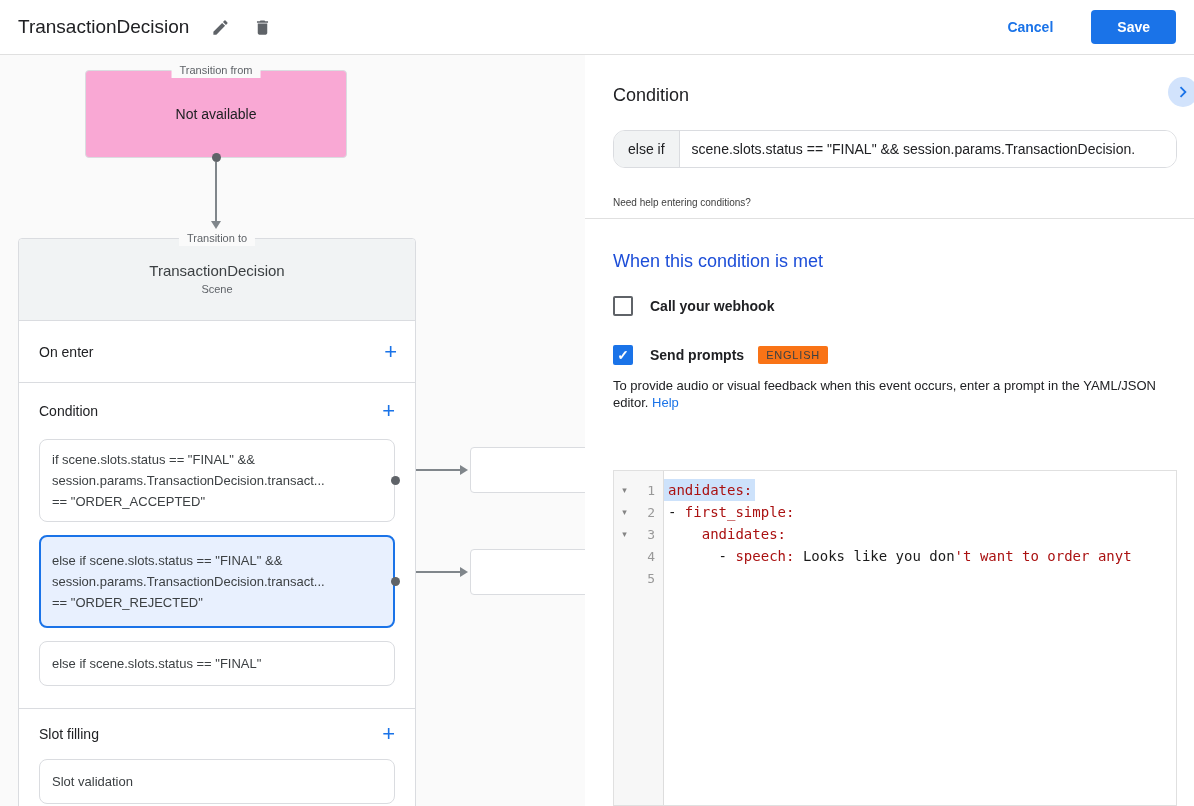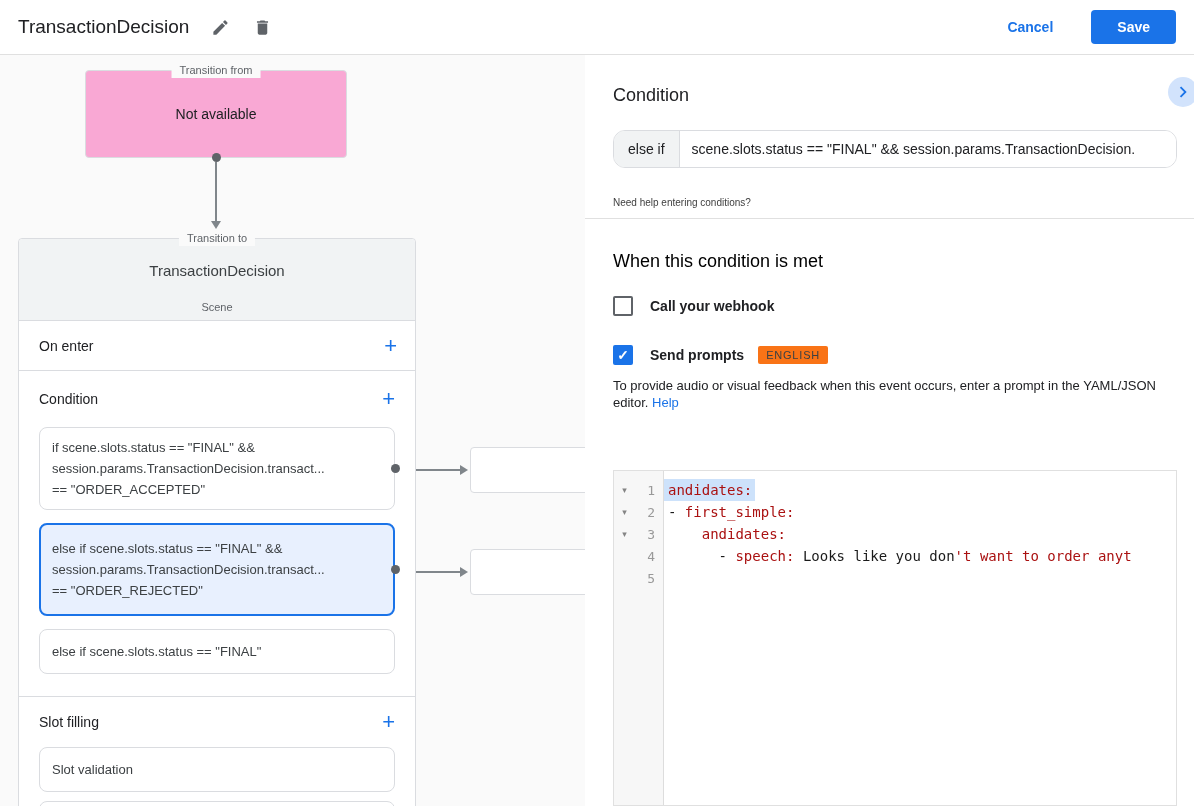--- a/index.html
+++ b/index.html
@@ -54,23 +54,23 @@
   .target-box { position:absolute; left:470px; width:130px; height:46px; background:#fff; border:1px solid #dadce0; border-radius:4px; }
   .target-box.t1 { top:392px; }
   .target-box.t2 { top:494px; }
 
   
   .scene-card { position:absolute; left:18px; top:183px; width:398px; height:700px;
     background:#fff; border:1px solid #dadce0; border-radius:4px 4px 0 0; }
   .card-header { height:82px; background:#f1f3f4; border-bottom:1px solid #dadce0;
     border-radius:4px 4px 0 0; text-align:center; padding-top:23px; }
   .card-title { font-size:15px; color:#3c4043; }
-  .card-subtitle { font-size:11px; color:#5f6368; margin-top:22px; }
-
-  .card-row { height:50px; display:flex; align-items:center; justify-content:space-between;
+  .card-subtitle { font-size:11px; color:#5f6368; margin-top:4px; }
+
+  .card-row { height:62px; display:flex; align-items:center; justify-content:space-between;
     padding:0 18px 0 20px; border-bottom:1px solid #dadce0; font-size:14px; color:#202124; }
   .add-btn { color:#1a73e8; font-size:22px; font-weight:normal; cursor:pointer; line-height:22px; }
 
   .card-section { padding:0 20px; }
   .card-section.bordered { border-bottom:1px solid #dadce0; padding-bottom:22px; }
   .section-head { height:56px; display:flex; align-items:center; justify-content:space-between; font-size:14px; color:#202124; }
   .section-head.slot { height:50px; }
 
   .cond-box { position:relative; border:1px solid #dadce0; border-radius:8px; background:#fff;
     padding:9px 12px; font-size:13px; line-height:21px; color:#3c4043; margin-bottom:13px; cursor:pointer; }
@@ -93,21 +93,21 @@
   .cond-row { position:absolute; left:28px; top:75px; width:564px; height:38px;
     border:1px solid #dadce0; border-radius:12px; display:flex; overflow:hidden; background:#fff; }
   .cond-prefix { background:#f1f3f4; border-right:1px solid #dadce0; display:flex; align-items:center;
     padding:0 14px; font-size:14px; color:#202124; white-space:nowrap; }
   .cond-input { flex:1; min-width:0; border:none; outline:none; padding:0 12px; font-size:14px;
     color:#202124; font-family:inherit; background:#fff; }
 
   .help-link { position:absolute; left:28px; top:142px; font-size:10px; color:#404040; cursor:pointer; text-decoration:none; }
   .panel-divider { position:absolute; left:0; right:0; top:163px; height:1px; background:#e0e0e0; }
 
-  .met-heading { position:absolute; left:28px; top:196px; font-size:18px; color:#000000; }
+  .met-heading { position:absolute; left:28px; top:196px; font-size:18px; color:#1d4ed8; }
 
   .check-row { position:absolute; left:28px; display:flex; align-items:center; }
   .check-row.webhook { top:241px; }
   .check-row.prompts { top:290px; }
   .checkbox { width:20px; height:20px; border-radius:2px; flex:0 0 20px; cursor:pointer; }
   .checkbox.unchecked { border:2px solid #5f6368; background:#fff; }
   .checkbox.checked { background:#1a73e8; border:none; color:#fff; display:flex; align-items:center;
     justify-content:center; font-size:14px; font-weight:bold; }
   .check-label { font-size:14px; font-weight:bold; color:#202124; margin-left:17px; }
   .locale-badge { margin-left:14px; background:#f97316; color:#3c4043; font-size:11px;

